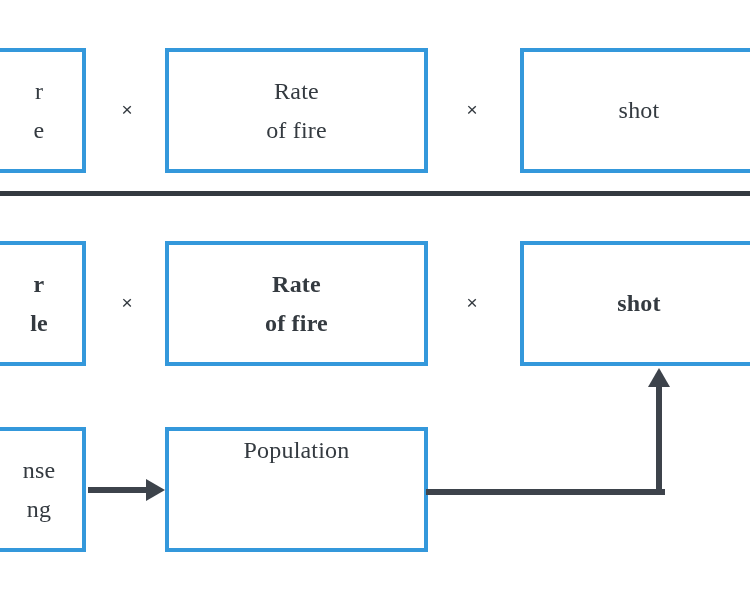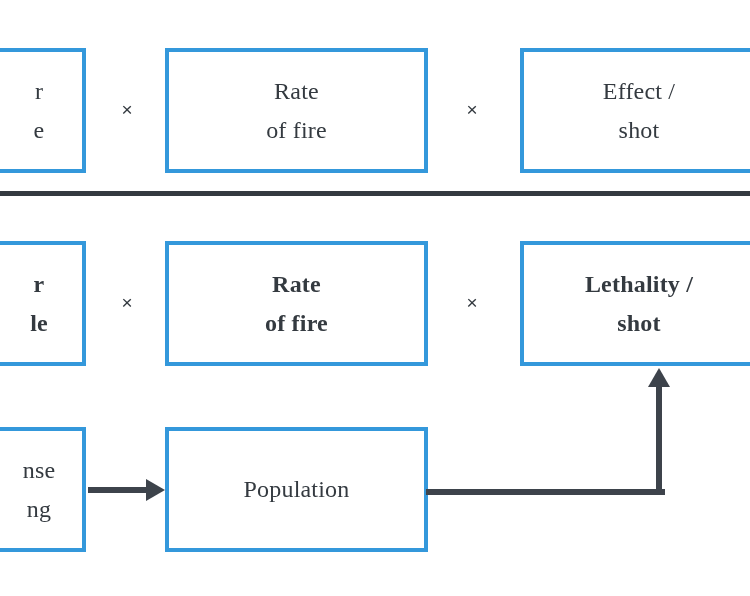--- a/index.html
+++ b/index.html
@@ -97,54 +97,52 @@
   <div class="op" style="left:117px; top:100px; width:20px;">×</div>
 
   <div class="node" style="left:165px; top:48px; width:263px; height:125px;">
     <span class="line">Rate</span>
     <span class="line">of fire</span>
   </div>
 
   <div class="op" style="left:462px; top:100px; width:20px;">×</div>
 
   <div class="node clip-right" style="left:520px; top:48px; width:234px; height:125px;">
-    <span class="line">Effect /</span>
     <span class="line">shot</span>
   </div>
 
   <div class="divider" style="left:0px; top:191px; width:750px; height:5px;"></div>
 
   <div class="node bold clip-left" style="left:-4px; top:241px; width:90px; height:125px;">
     <span class="line">r</span>
     <span class="line">le</span>
   </div>
 
   <div class="op" style="left:117px; top:293px; width:20px;">×</div>
 
   <div class="node bold" style="left:165px; top:241px; width:263px; height:125px;">
     <span class="line">Rate</span>
     <span class="line">of fire</span>
   </div>
 
   <div class="op" style="left:462px; top:293px; width:20px;">×</div>
 
   <div class="node bold clip-right" style="left:520px; top:241px; width:234px; height:125px;">
-    <span class="line">Lethality /</span>
     <span class="line">shot</span>
   </div>
 
   <div class="node clip-left" style="left:-4px; top:427px; width:90px; height:125px;">
     <span class="line">nse</span>
     <span class="line">ng</span>
   </div>
 
   <div class="conn" style="left:88px; top:487px; width:60px; height:6px;"></div>
   <div class="arrowhead-right" style="left:146px; top:479px;"></div>
 
-  <div class="node" style="left:165px; top:427px; width:263px; height:125px;">
+  <div class="node" style="left:165px; top:427px; width:263px; height:125px;justify-content:space-between;">
     <span class="line">Population</span>
   </div>
 
   <div class="conn" style="left:426px; top:489px; width:239px; height:6px;"></div>
   <div class="conn" style="left:656px; top:386px; width:6px; height:106px;"></div>
   <div class="arrowhead-up" style="left:648px; top:368px;"></div>
 
 </div>
 
 </body></html>

